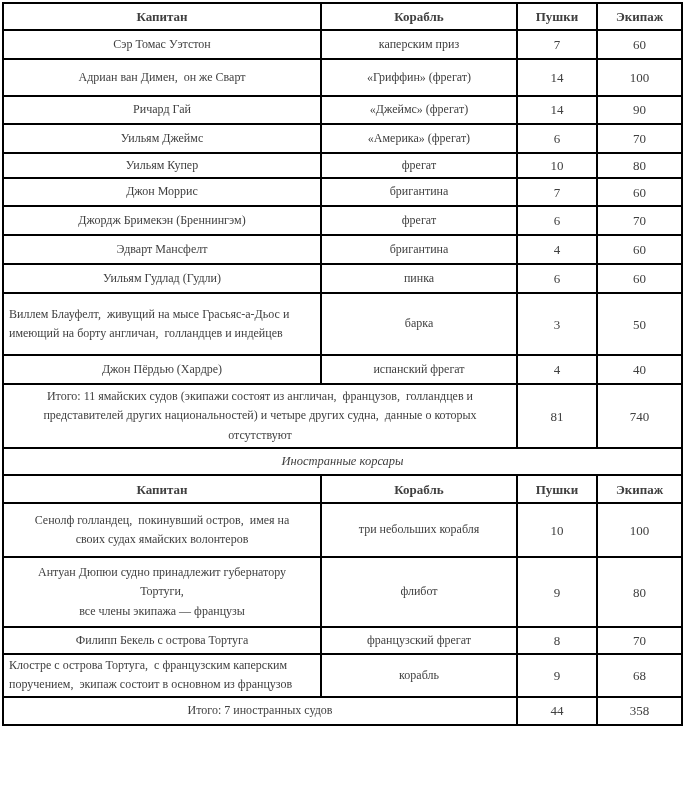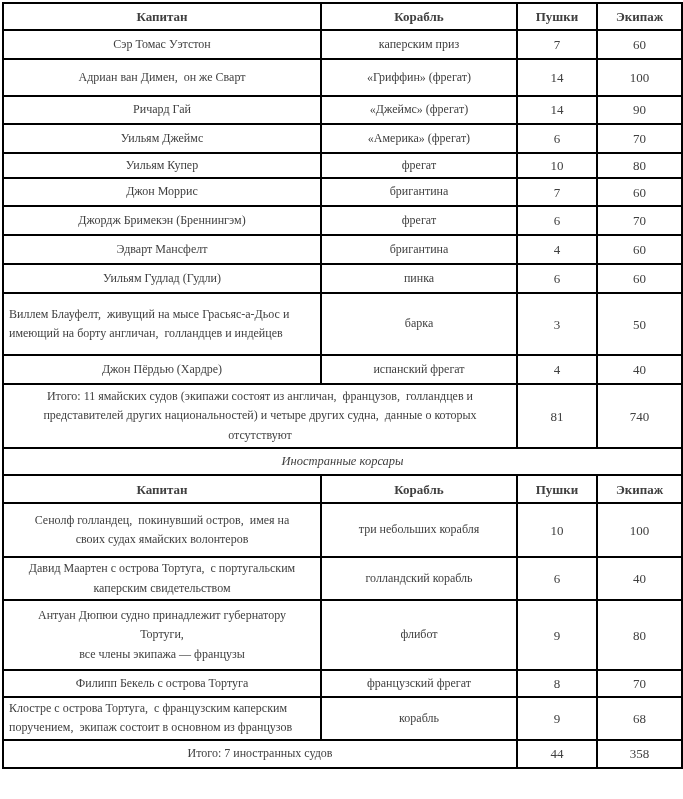--- a/index.html
+++ b/index.html
@@ -170,27 +170,20 @@
     </tr>
 
     <tr style="height:54px">
       <td>Сенолф голландец,  покинувший остров,  имея на
 своих судах ямайских волонтеров</td>
       <td>три небольших корабля</td>
       <td class="num">10</td>
       <td class="num">100</td>
     </tr>
 
-    <tr style="height:43px">
-      <td>Давид Маартен с острова Тортуга,  с португальским
-каперским свидетельством</td>
-      <td>голландский корабль</td>
-      <td class="num">6</td>
-      <td class="num">40</td>
-    </tr>
 
     <tr style="height:70px">
       <td>Антуан Дюпюи судно принадлежит губернатору
 Тортуги,
 все члены экипажа — французы</td>
       <td>флибот</td>
       <td class="num">9</td>
       <td class="num">80</td>
     </tr>
 

